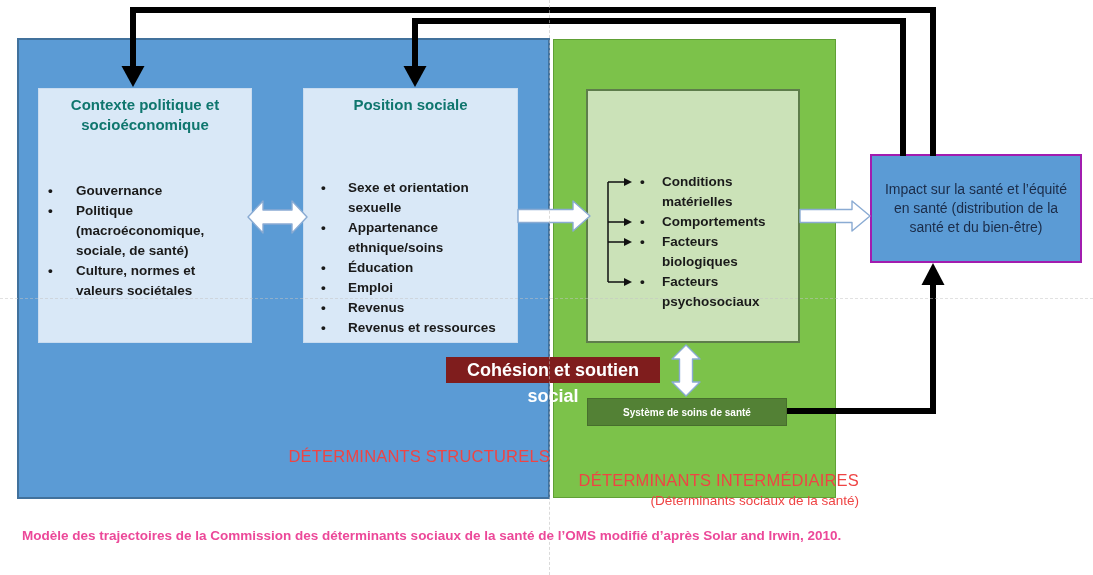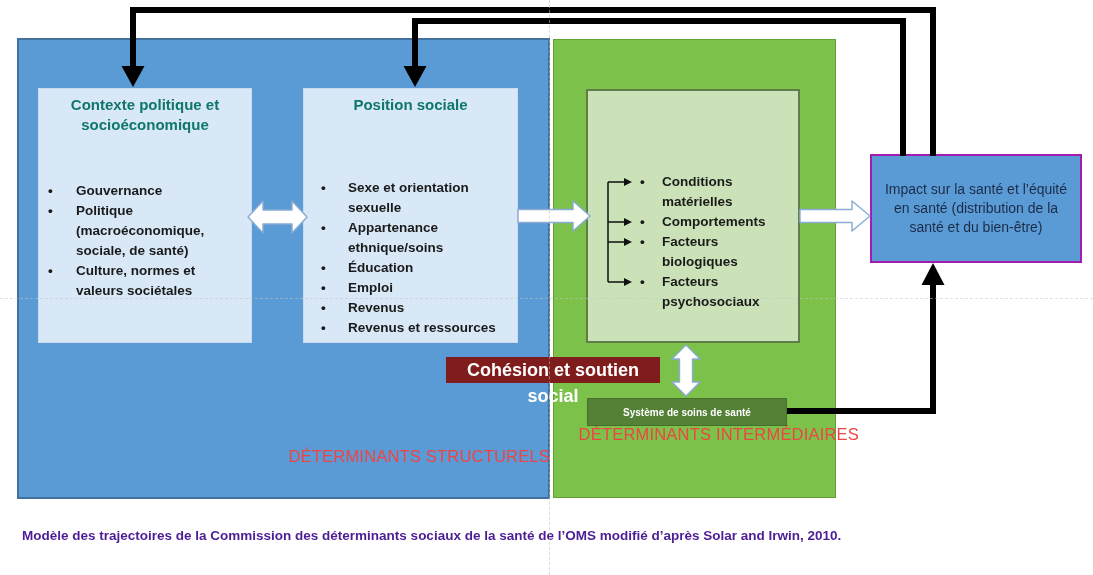--- a/index.html
+++ b/index.html
@@ -35,25 +35,25 @@
     color:#fff;font-weight:bold;font-size:18px;line-height:26px;text-align:center;}
   .system-box{left:587px;top:398px;width:200px;height:28px;background:#538135;border:1px solid #476e2d;z-index:4;
     color:#fff;font-weight:bold;font-size:10px;line-height:28px;text-align:center;}
   
   .impact-box{left:870px;top:154px;width:212px;height:109px;background:#5b9bd5;border:2px solid #a21caf;z-index:2;
     display:flex;align-items:center;justify-content:center;text-align:center;
     font-size:14px;line-height:19px;color:#1b2c49;padding:4px 10px;}
   
   .panel-label{z-index:3;text-align:right;color:#ef4444;}
   .label-structural{left:17px;top:446px;width:533px;}
-  .label-intermediary{left:553px;top:424px;width:306px;}
+  .label-intermediary{left:553px;top:470px;width:306px;}
   .panel-label .main{font-size:16.5px;line-height:21px;letter-spacing:.2px;}
   .panel-label .sub{font-size:13.5px;line-height:20px;}
   
-  .caption{left:22px;top:528px;width:1060px;font-weight:bold;font-size:13.5px;color:#4c1d95;z-index:3;}
+  .caption{left:22px;top:528px;width:1060px;font-weight:bold;font-size:13.5px;color:#ec4899;z-index:3;}
   
   .vguide{left:549px;top:0;height:575px;width:0;border-left:1.5px dashed #bdbdbd;opacity:.55;z-index:6;}
   .hguide{top:298px;left:0;width:1093px;height:0;border-top:1.5px dashed #c4c4c4;opacity:.5;z-index:6;}
   
   svg.overlay{position:absolute;left:0;top:0;z-index:5;pointer-events:none;}
 </style>
 </head>
 <body>
 
 <div class="canvas">
@@ -135,20 +135,21 @@
 
   <div class="abs impact-box">
     <span>Impact sur la santé et l’équité en santé (distribution de la santé et du bien-être)</span>
   </div>
 
   <div class="abs panel-label label-structural">
     <div class="main">DÉTERMINANTS STRUCTURELS</div>
   </div>
   <div class="abs panel-label label-intermediary">
     <div class="main">DÉTERMINANTS INTERMÉDIAIRES</div>
+    <div class="sub">(Déterminants sociaux de la santé)</div>
   </div>
 
   <div class="abs caption">Modèle des trajectoires de la Commission des déterminants sociaux de la santé de l’OMS modifié d’après Solar and Irwin, 2010.</div>
 
   <div class="abs vguide"></div>
   <div class="abs hguide"></div>
 
   <svg class="overlay" width="1093" height="575" viewBox="0 0 1093 575">
 
     <g stroke="#000" fill="#000">

